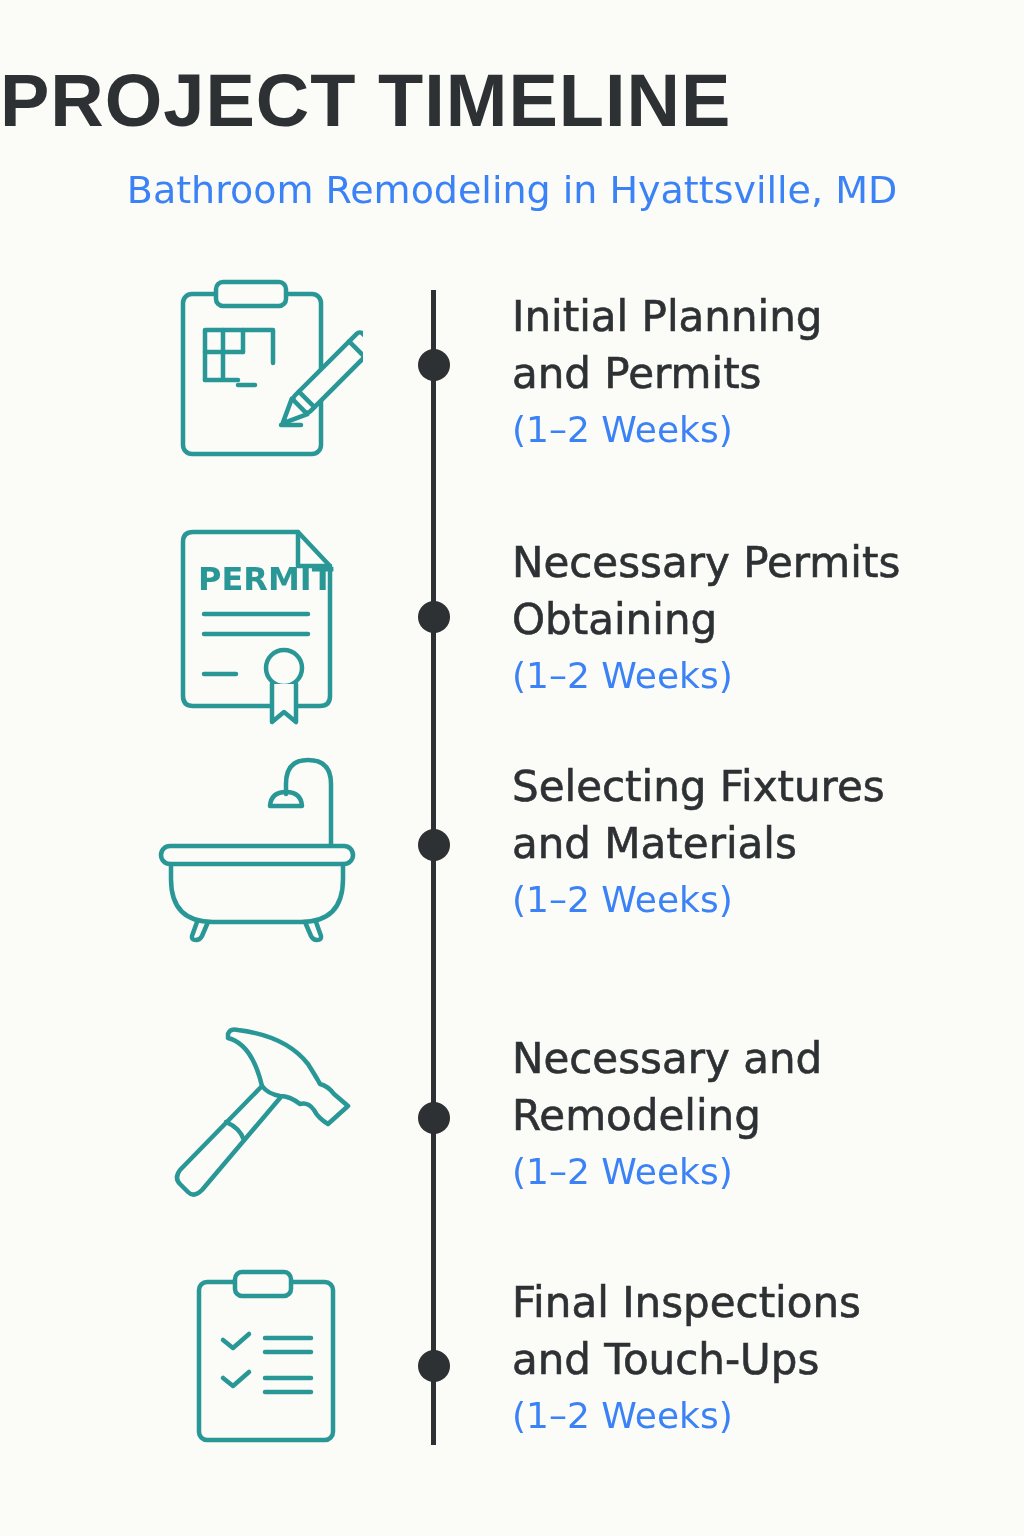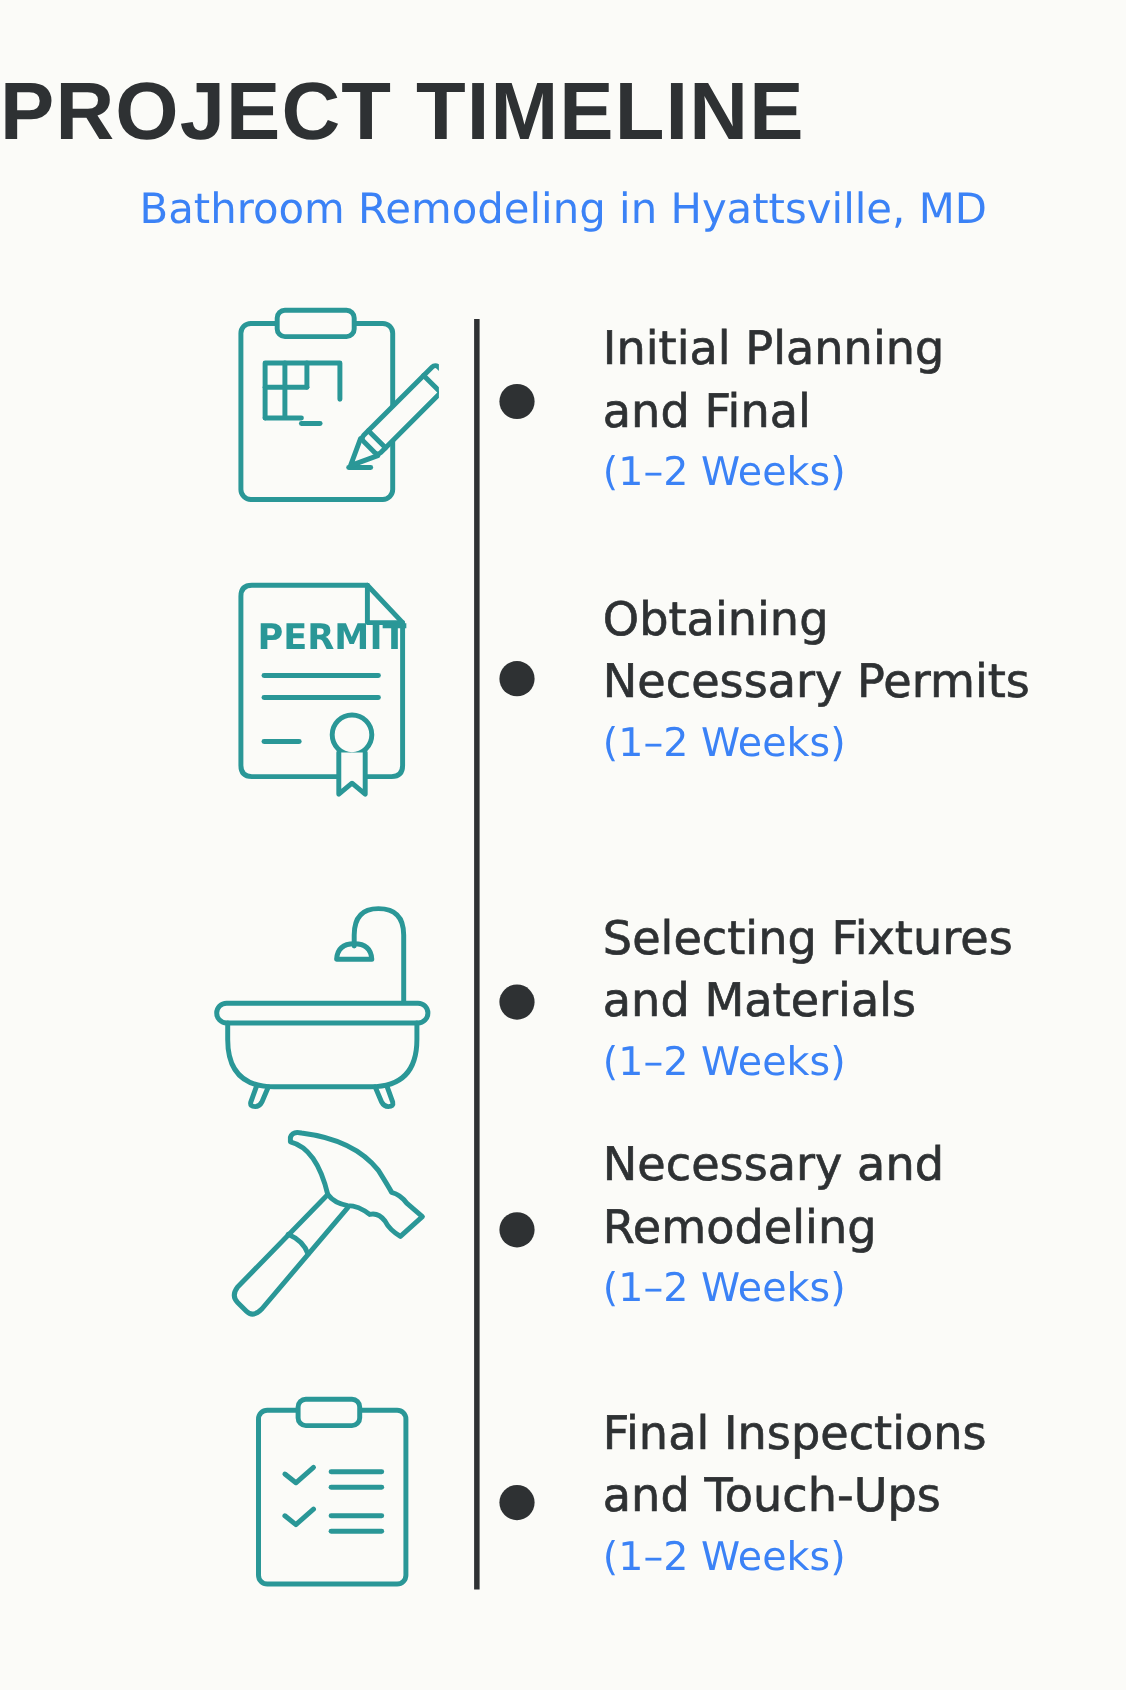--- a/index.html
+++ b/index.html
@@ -26,21 +26,21 @@
     font-size: 38px;
     font-weight: normal;
     color: #3b82f6;
     margin: 12px;
   }
   .timeline-line {
     position: absolute; left: 431px; top: 290px;
     width: 5px; height: 1155px;
     background: #2e3133;
   }
-  .step { position: absolute; left: 0; width: 976px; height: 200px; margin-left: 36px; }
+  .step { position: absolute; left: 0; width: 976px; height: 200px; }
   .node {
     position: absolute; left: 418px;
     width: 32px; height: 32px; border-radius: 50%;
     background: #2e3133;
   }
   .icon { position: absolute; }
   .icon svg { display: block; }
   .text { position: absolute; left: 512px; }
   .step-title {
     font-size: 42px; line-height: 57px; font-weight: normal;
@@ -75,47 +75,47 @@
       <g transform="rotate(45 140 110)">
         <rect x="129" y="40" width="22" height="96" rx="4" fill="#fbfbf8"></rect>
         <path d="M129 55 H151"></path>
         <path d="M129 126 H151"></path>
         <path d="M129 136 L140 160 L151 136"></path>
       </g>
     </svg>
   </div>
   <div class="text" style="top:18px;">
     <p class="step-title">Initial Planning</p>
-    <p class="step-title">and Final</p>
+    <p class="step-title">and Permits</p>
     <p class="step-duration">(1–2 Weeks)</p>
   </div>
 </div>
 
 <div class="step" style="top:520px;">
   <div class="node" style="top:81px;"></div>
   <div class="icon" style="left:180px; top:6px;">
     <svg width="155" height="200" viewBox="0 0 155 200" fill="none" stroke="#2a9797" stroke-width="4.5" stroke-linecap="round" stroke-linejoin="round">
       <path d="M13 6 H118 L150 40 V170 Q150 180 140 180 H13 Q3 180 3 170 V16 Q3 6 13 6 Z"></path>
       <path d="M118 6 V40 H150"></path>
       <text x="18" y="64" font-family="DejaVu Sans, sans-serif" font-size="32" font-weight="bold" fill="#2a9797" stroke="none">PERMIT</text>
       <path d="M24 88 H128"></path>
       <path d="M24 108 H128"></path>
       <path d="M24 148 H56"></path>
       <circle cx="104" cy="142" r="18" fill="#fbfbf8"></circle>
       <path d="M92 158 V196 L104 186 L116 196 V158" fill="#fbfbf8"></path>
     </svg>
   </div>
   <div class="text" style="top:14px;">
+    <p class="step-title">Necessary Permits</p>
     <p class="step-title">Obtaining</p>
-    <p class="step-title">Necessary Permits</p>
     <p class="step-duration">(1–2 Weeks)</p>
   </div>
 </div>
 
-<div class="step" style="top:814px;">
+<div class="step" style="top:748px;">
   <div class="node" style="top:81px;"></div>
   <div class="icon" style="left:155px; top:6px;">
     <svg width="205" height="190" viewBox="0 0 205 190" fill="none" stroke="#2a9797" stroke-width="4.5" stroke-linecap="round" stroke-linejoin="round">
       <path d="M176 90 V30 Q176 6 153 6 Q131 6 131 30 V40"></path>
       <path d="M115 52 Q116 38 131 38 Q146 38 147 52 Z"></path>
       <rect x="6" y="92" width="192" height="18" rx="9" fill="#fbfbf8"></rect>
       <path d="M16 110 V125 Q16 168 58 168 H146 Q188 168 188 125 V110"></path>
       <path d="M42 168 L37 182 Q36 186 41 186 Q45 186 47 182 L53 168"></path>
       <path d="M150 168 L156 182 Q158 186 162 186 Q167 186 166 182 L161 168"></path>
     </svg>

